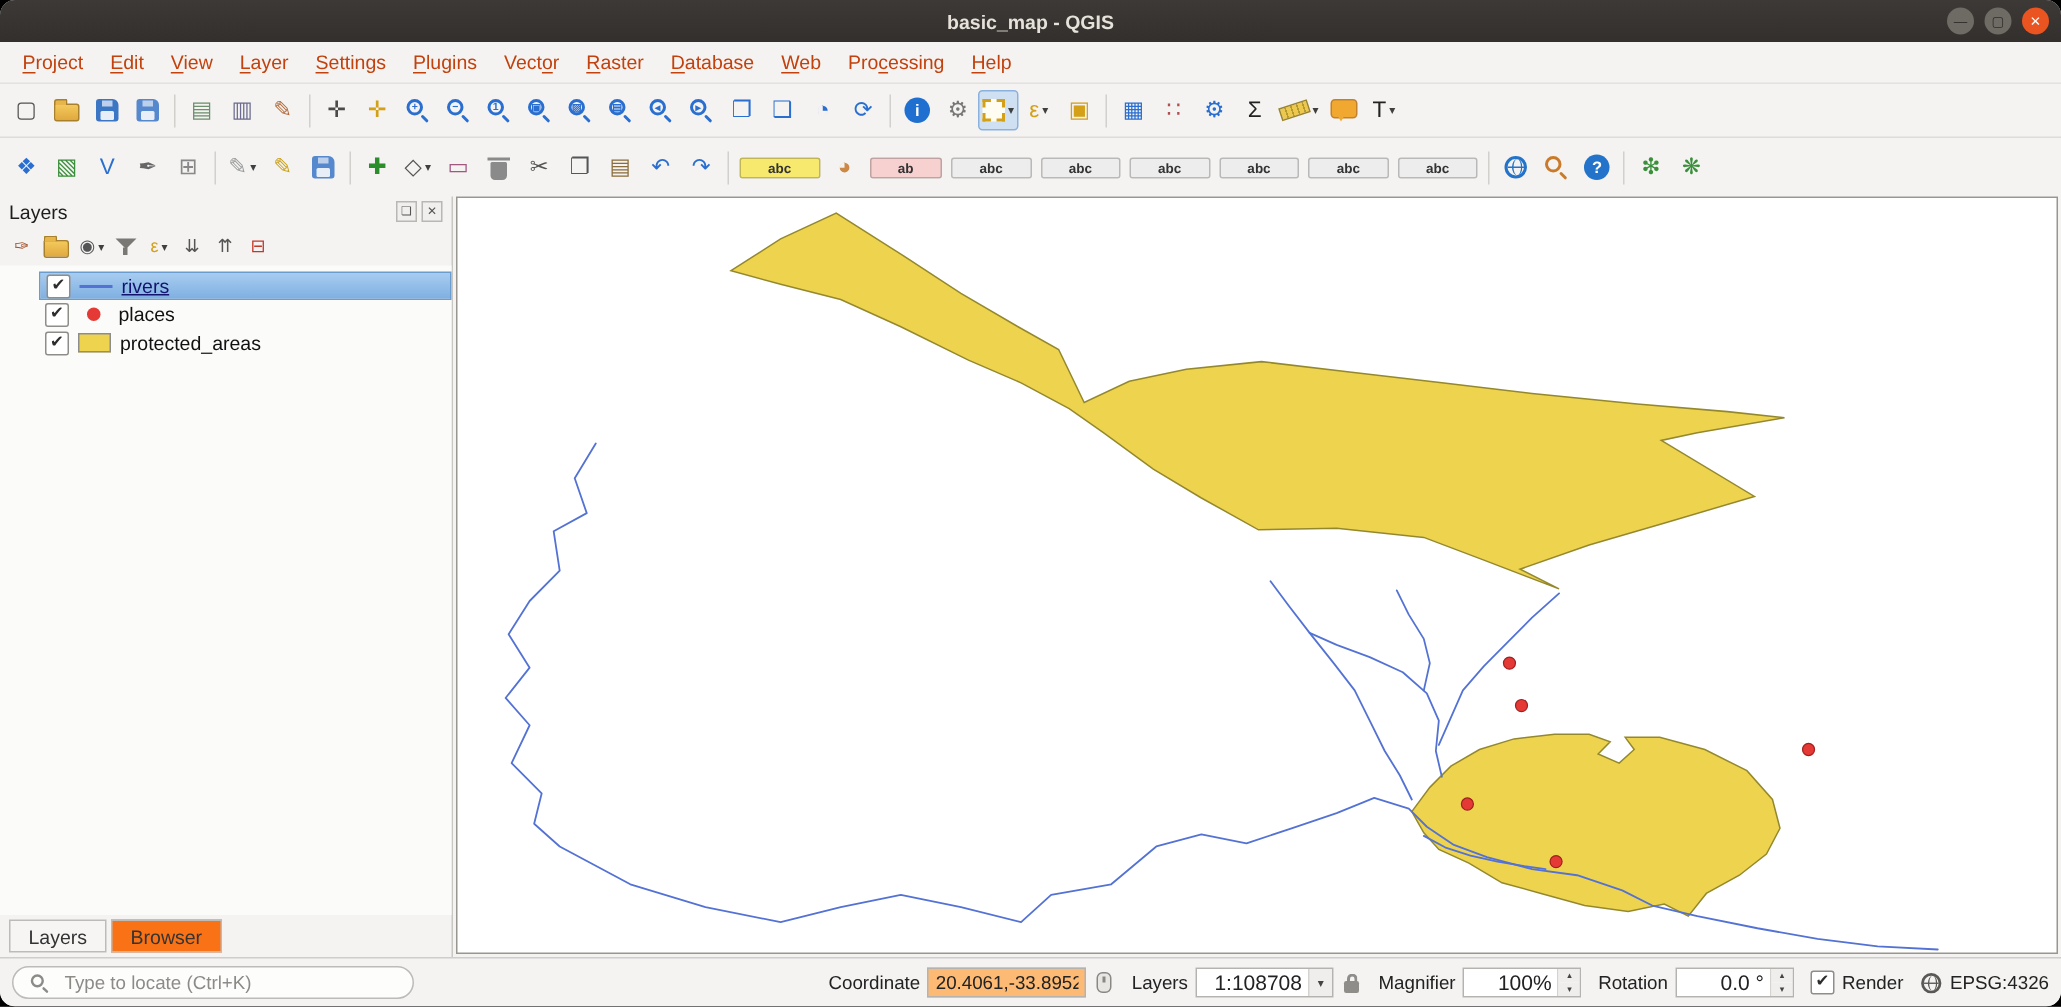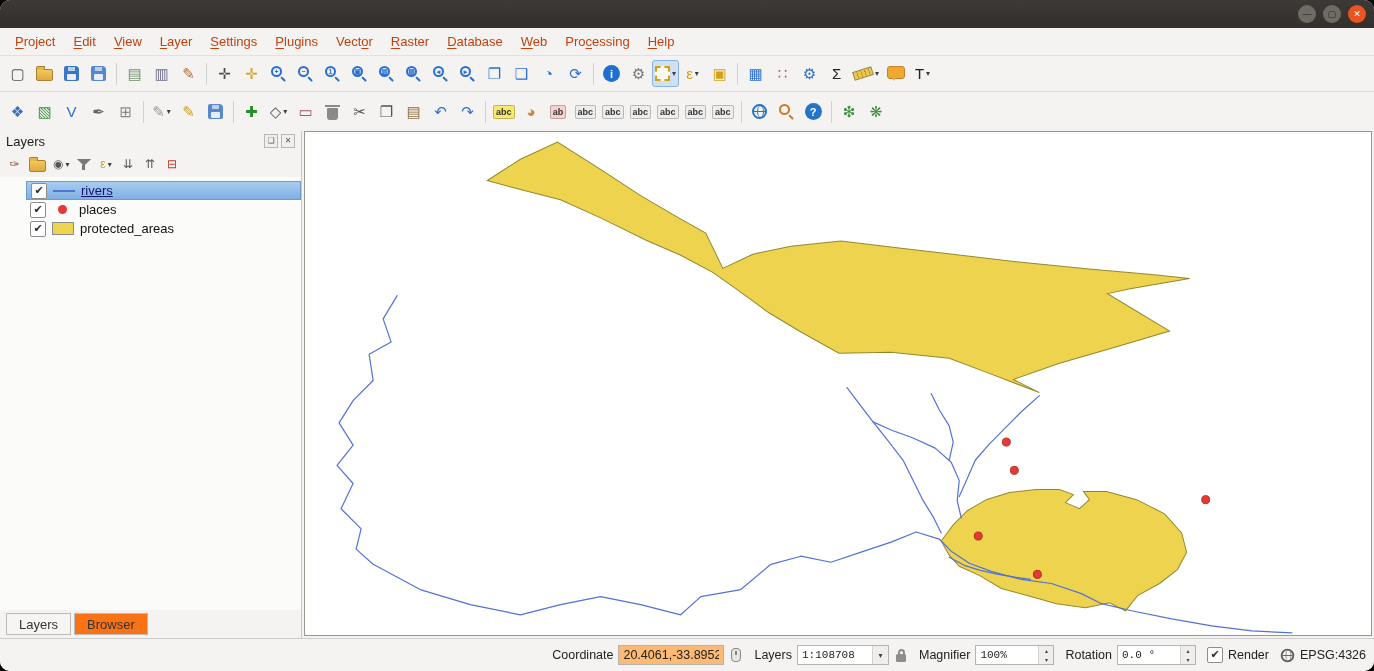--- a/index.html
+++ b/index.html
@@ -52,21 +52,21 @@
   .s-globe{position:relative;width:15px;height:15px;border:2px solid currentColor;border-radius:50%;box-sizing:border-box;color:#2273c9;}
   .s-globe::before{content:"";position:absolute;top:50%;left:0;right:0;height:1px;margin-top:-0.5px;background:currentColor;}
   .s-globe::after{content:"";position:absolute;top:0;bottom:0;left:50%;width:5px;margin-left:-2.5px;border-left:1px solid currentColor;border-right:1px solid currentColor;border-radius:50%;}
   .s-lock{position:relative;width:10px;height:8px;background:#8f8d8a;border-radius:1.5px;margin-top:5px;}
   .s-lock::before{content:"";position:absolute;top:-5px;left:1.5px;width:7px;height:6px;border:2px solid #8f8d8a;border-bottom:none;border-radius:4px 4px 0 0;box-sizing:border-box;}
   .s-stamp{width:10px;height:14px;border:1.5px solid #8a8885;border-radius:4px;background:#e8e6e3;position:relative;box-sizing:border-box;}
   .s-stamp::before{content:"";position:absolute;top:2px;left:50%;margin-left:-1px;width:2px;height:4px;background:#8a8885;}
   .s-funnel{position:relative;width:14px;height:13px;color:#7a7875;}
   .s-funnel::before{content:"";position:absolute;top:1px;left:0;border-left:7px solid transparent;border-right:7px solid transparent;border-top:7px solid currentColor;}
   .s-funnel::after{content:"";position:absolute;top:7px;left:5px;width:3px;height:5px;background:currentColor;}
-  .tb-txt{font-size:9px;font-weight:bold;color:#333;border:1px solid rgba(0,0,0,.22);border-radius:2px;padding:0 2px;line-height:12px;display:inline-block;background:#eee;}
+  .tb-txt{font-size:9px;font-weight:bold;color:#333;border:1px solid rgba(0,0,0,.22);border-radius:2px;padding:0 18px;line-height:12px;display:inline-block;background:#eee;}
 
   
   .main{flex:1;display:flex;min-height:0;}
   .panel{width:301px;flex:0 0 auto;display:flex;flex-direction:column;background:var(--chrome-bg,#f4f3f2);border-right:1px solid #c9c7c4;}
   .panel-header{height:20px;display:flex;align-items:center;padding:0 6px;font-size:13px;color:#1d1d1d;}
   .panel-title{flex:1;}
   .ph-btn{width:14px;height:14px;border:1px solid #b9b7b4;background:#f0efed;font-size:8px;line-height:1;padding:0;margin-left:3px;color:#555;display:flex;align-items:center;justify-content:center;}
   .panel-toolbar{display:flex;align-items:center;gap:1px;padding:2px 4px;height:26px;box-sizing:border-box;}
   .layer-list{flex:1;background:#fbfbfa;padding-top:4px;}
   .layer-row{display:flex;align-items:center;height:19px;margin-left:26px;padding-left:4px;gap:6px;font-size:13px;color:#111;}
@@ -93,37 +93,38 @@
   .status-bar{height:32px;display:flex;align-items:center;gap:5px;padding:0 8px;background:var(--chrome-bg,#f4f3f2);border-top:1px solid #cfcdca;font-size:12.5px;color:#222;flex:0 0 auto;}
   .locate{display:flex;align-items:center;width:268px;height:22px;border:1px solid #bdbbb8;border-radius:11px;background:#fdfdfc;padding:0 9px;gap:6px;box-sizing:border-box;}
   .locate .s-mag{color:#8d8b88;transform:scale(.8);}
   .locate input{border:none;outline:none;background:transparent;flex:1;font-size:12.5px;color:#333;font-family:inherit;}
   .locate input::placeholder{color:#8d8b88;}
   .sb-spacer{flex:1;}
   .sb-label{margin-left:6px;white-space:nowrap;}
   .sb-input{height:20px;border:1px solid #b5b3b0;background:#fdba74;font-size:12.5px;padding:0 4px;color:#222;font-family:inherit;box-sizing:border-box;}
   .coord{width:106px;text-align:center;}
   .sb-combo,.sb-spin{display:flex;height:20px;border:1px solid #b5b3b0;background:#fff;box-sizing:border-box;align-items:stretch;}
-  .sb-combo input,.sb-spin input{border:none;outline:none;padding:0 4px;font-size:11px;font-family:Liberation Mono, monospace;color:#222;}
+  .sb-combo input,.sb-spin input{border:none;outline:none;padding:0 4px;font-size:14px;font-family:Liberation Sans, sans-serif;color:#222;text-align:right;}
   .sb-combo input{width:66px;}
   .sb-spin input{width:54px;}
   .combo-arrow{width:15px;display:flex;align-items:center;justify-content:center;font-size:8px;color:#444;background:#efeeec;border-left:1px solid #d5d3d0;}
   .spin-btns{display:flex;flex-direction:column;width:14px;border-left:1px solid #d5d3d0;}
   .spin-btns button{flex:1;font-size:6px;line-height:1;border:none;background:#efeeec;padding:0;color:#444;}
   .sb-iconbtn{border:none;background:none;padding:0 2px;display:flex;align-items:center;}
   .render-group,.crs{display:flex;align-items:center;gap:5px;margin-left:6px;white-space:nowrap;}
   .crs .s-globe{color:#5a5855;transform:scale(.9);}
 </style>
 </head>
 <body>
 
 <div class="stage">
 <div class="window">
 
   <div class="title-bar">
+    <div class="title-text">basic_map - QGIS</div>
     <div class="win-controls">
       <button class="win-btn">
             <span>—</span>
           </button>
       <button class="win-btn">
             <span>▢</span>
           </button>
       <button class="win-btn close">
             <span>✕</span>
           </button>
@@ -455,20 +456,24 @@
           <circle cx="708" cy="335" r="4"></circle>
           <circle cx="899" cy="364" r="4"></circle>
           <circle cx="672" cy="400" r="4"></circle>
           <circle cx="731" cy="438" r="4"></circle>
         </g>
       </svg>
     </div>
   </div>
 
   <div class="status-bar">
+    <div class="locate">
+      <span class="ic s-mag"></span>
+      <input placeholder="Type to locate (Ctrl+K)" style="">
+    </div>
     <div class="sb-spacer"></div>
 
     <span class="sb-label">Coordinate</span>
     <input class="sb-input coord" value="20.4061,-33.8952" style="">
     <button class="sb-iconbtn">
           <span class="ic s-stamp"></span>
         </button>
 
     <span class="sb-label">Layers</span>
     <div class="sb-combo">

